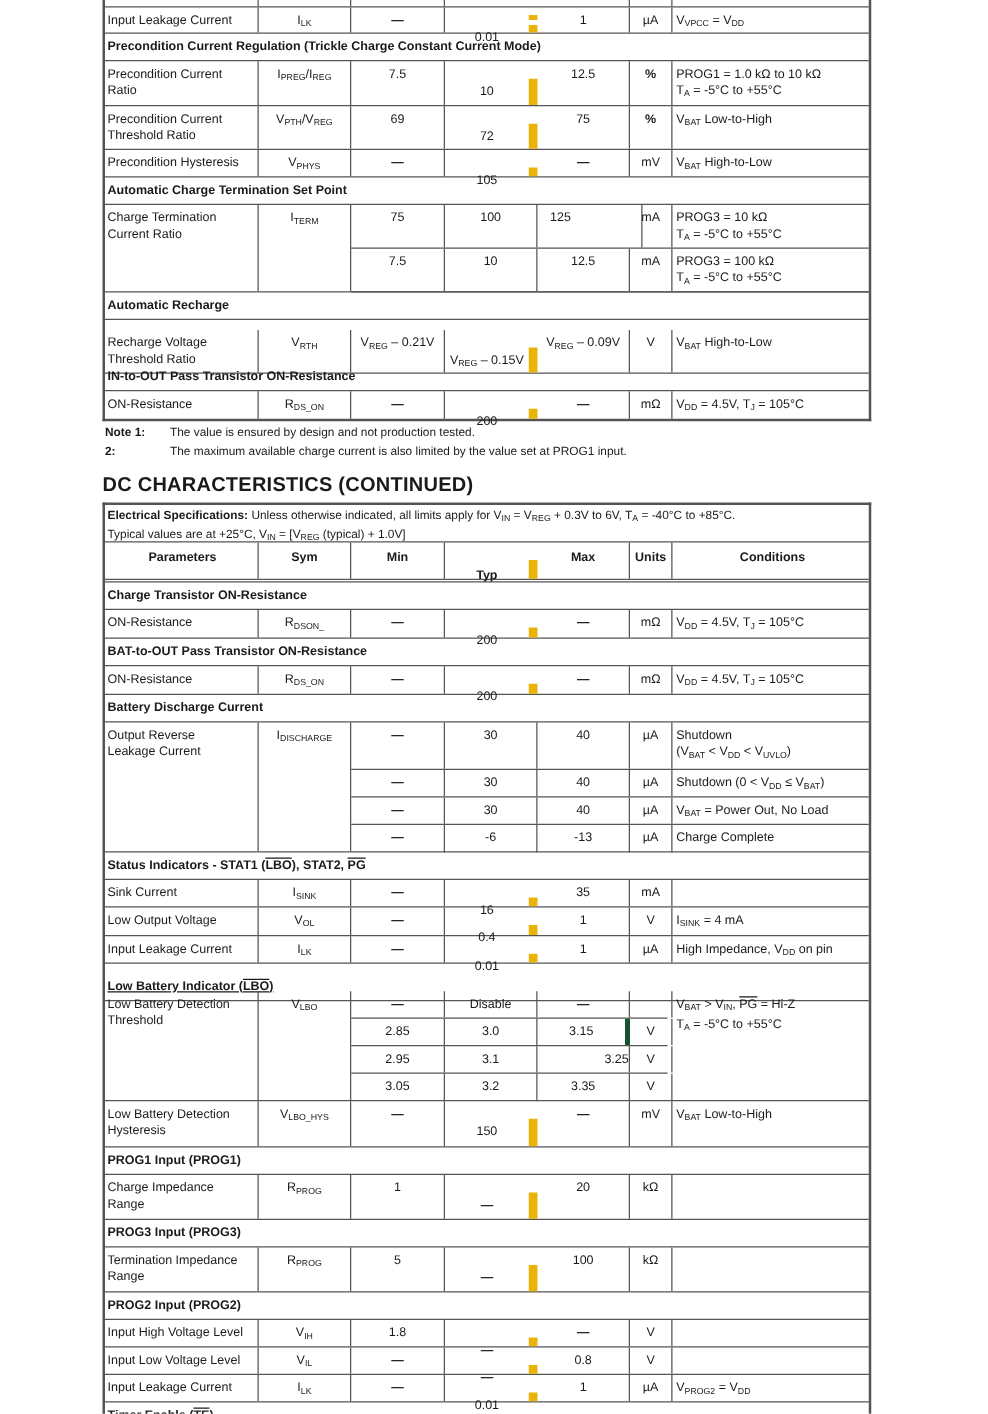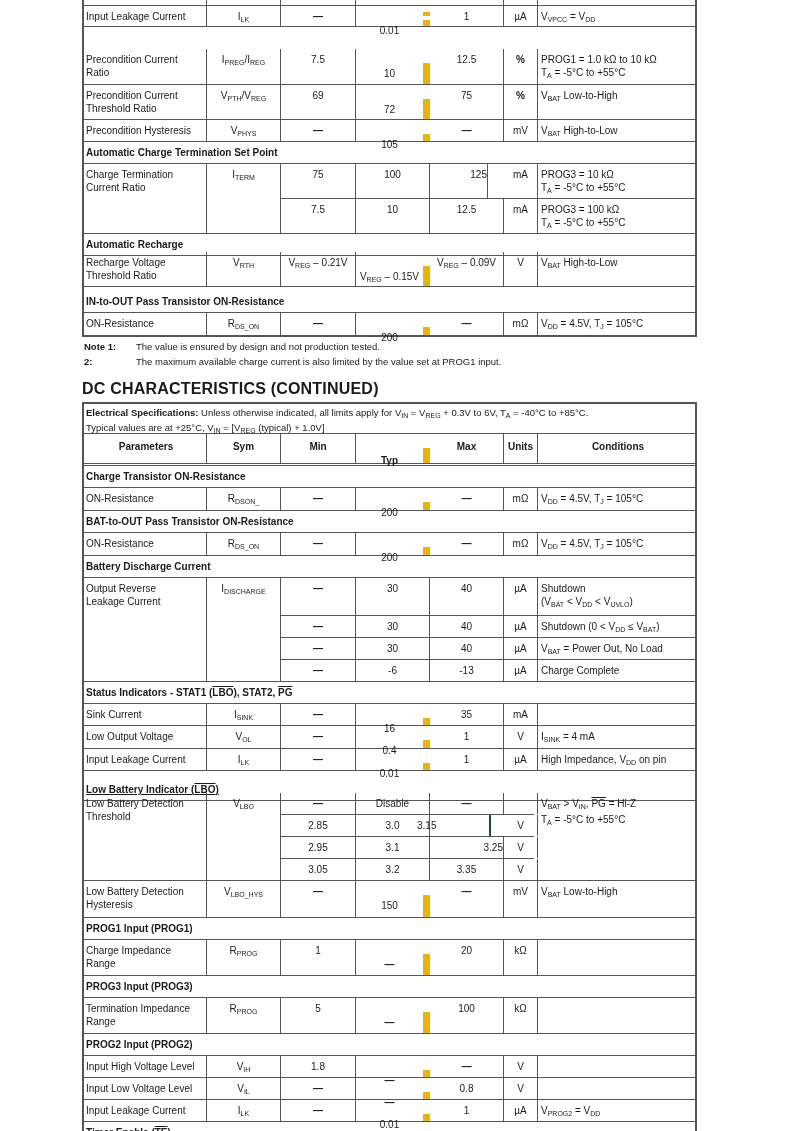--- a/index.html
+++ b/index.html
@@ -41,20 +41,21 @@
   </div>
   <div class="row" style="top:8px;height:21px;">
     <div class="cell c0">Input Leakage Current</div>
     <div class="cell c1">I<sub>LK</sub></div>
     <div class="cell c2 dash">—</div>
     <div class="cell c3">0.01</div>
     <div class="cell c4">1</div>
     <div class="cell c5">µA</div>
     <div class="cell c6">V<sub>VPCC</sub> = V<sub>DD</sub></div>
   </div>
+  <div class="row sec" style="top:29px;height:22px;">Precondition Current Regulation (Trickle Charge Constant Current Mode)</div>
   <div class="row" style="top:51px;height:36px;">
     <div class="cell c0">Precondition Current<br>Ratio</div>
     <div class="cell c1">I<sub>PREG</sub>/I<sub>REG</sub></div>
     <div class="cell c2">7.5</div>
     <div class="cell c3">10</div>
     <div class="cell c4">12.5</div>
     <div class="cell c5" style="font-weight:bold">%</div>
     <div class="cell c6">PROG1 = 1.0 kΩ to 10 kΩ<br>T<sub>A</sub> = -5°C to +55°C</div>
   </div>
   <div class="row" style="top:87px;height:35px;">
@@ -77,33 +78,33 @@
   </div>
   <div class="row sec" style="top:144px;height:22px;">Automatic Charge Termination Set Point</div>
   <div class="row" style="top:166px;height:70px;">
     <div class="cell c0">Charge Termination<br>Current Ratio</div>
     <div class="cell c1">I<sub>TERM</sub></div>
     <div class="cell c2" style="border-right:none"></div>
   </div>
   <div class="row" style="top:166px;height:35px;left:197px;">
     <div class="cell" style="left:0;width:75px;text-align:center;border-right:1px solid #555">75</div>
     <div class="cell" style="left:75px;width:74px;text-align:center;border-right:1px solid #555">100</div>
-    <div class="cell" style="left:133px;width:74px;text-align:right;border-right:1px solid #555">125</div>
+    <div class="cell" style="left:159px;width:74px;text-align:left;border-right:1px solid #555">125</div>
     <div class="cell" style="left:223px;width:34px;text-align:center;border-right:1px solid #555">mA</div>
     <div class="cell" style="left:257px;right:0;padding-left:3px">PROG3 = 10 kΩ<br>T<sub>A</sub> = -5°C to +55°C</div>
   </div>
   <div class="row" style="top:201px;height:35px;left:197px;">
     <div class="cell" style="left:0;width:75px;text-align:center;border-right:1px solid #555">7.5</div>
     <div class="cell" style="left:75px;width:74px;text-align:center;border-right:1px solid #555">10</div>
     <div class="cell" style="left:149px;width:74px;text-align:center;border-right:1px solid #555">12.5</div>
     <div class="cell" style="left:223px;width:34px;text-align:center;border-right:1px solid #555">mA</div>
     <div class="cell" style="left:257px;right:0;padding-left:3px">PROG3 = 100 kΩ<br>T<sub>A</sub> = -5°C to +55°C</div>
   </div>
   <div class="row sec" style="top:236px;height:22px;">Automatic Recharge</div>
-  <div class="row" style="top:254px;height:35px;padding-left:46px;">
+  <div class="row" style="top:266px;height:35px;padding-left:46px;">
     <div class="cell c0">Recharge Voltage<br>Threshold Ratio</div>
     <div class="cell c1">V<sub>RTH</sub></div>
     <div class="cell c2">V<sub>REG</sub> – 0.21V</div>
     <div class="cell c3">V<sub>REG</sub> – 0.15V</div>
     <div class="cell c4">V<sub>REG</sub> – 0.09V</div>
     <div class="cell c5">V</div>
     <div class="cell c6">V<sub>BAT</sub> High-to-Low</div>
   </div>
   <div class="row sec" style="top:293px;height:22px;">IN-to-OUT Pass Transistor ON-Resistance</div>
   <div class="row nob" style="top:315px;height:22px;">
@@ -233,21 +234,21 @@
   </div>
   <div class="row" style="top:389px;height:22px;left:197px;right:161px;">
     <div class="cell dash" style="left:0;width:75px;text-align:center;border-right:1px solid #555">—</div>
     <div class="cell" style="left:75px;width:74px;text-align:center;border-right:1px solid #555">Disable</div>
     <div class="cell dash" style="left:149px;width:74px;text-align:center;border-right:1px solid #555">—</div>
     <div class="cell" style="left:223px;width:34px;text-align:center;border-right:1px solid #555"></div>
   </div>
   <div class="row" style="top:411px;height:22px;left:197px;right:161px;">
     <div class="cell" style="left:0;width:75px;text-align:center;border-right:1px solid #555">2.85</div>
     <div class="cell" style="left:75px;width:74px;text-align:center;border-right:1px solid #555">3.0</div>
-    <div class="cell" style="left:136px;width:74px;text-align:left;border-right:2px solid #14532d">3.15</div>
+    <div class="cell" style="left:149px;width:74px;text-align:center;border-right:4px solid #14532d">3.15</div>
     <div class="cell" style="left:223px;width:34px;text-align:center;border-right:1px solid #555">V</div>
   </div>
   <div class="row" style="top:433px;height:22px;left:197px;right:161px;">
     <div class="cell" style="left:0;width:75px;text-align:center;border-right:1px solid #555">2.95</div>
     <div class="cell" style="left:75px;width:74px;text-align:center;border-right:1px solid #555">3.1</div>
     <div class="cell" style="left:149px;width:74px;text-align:right;border-right:1px solid #555">3.25</div>
     <div class="cell" style="left:223px;width:34px;text-align:center;border-right:1px solid #555">V</div>
   </div>
   <div class="row" style="top:455px;height:22px;left:197px;right:161px;border-bottom:none;">
     <div class="cell" style="left:0;width:75px;text-align:center;border-right:1px solid #555">3.05</div>

